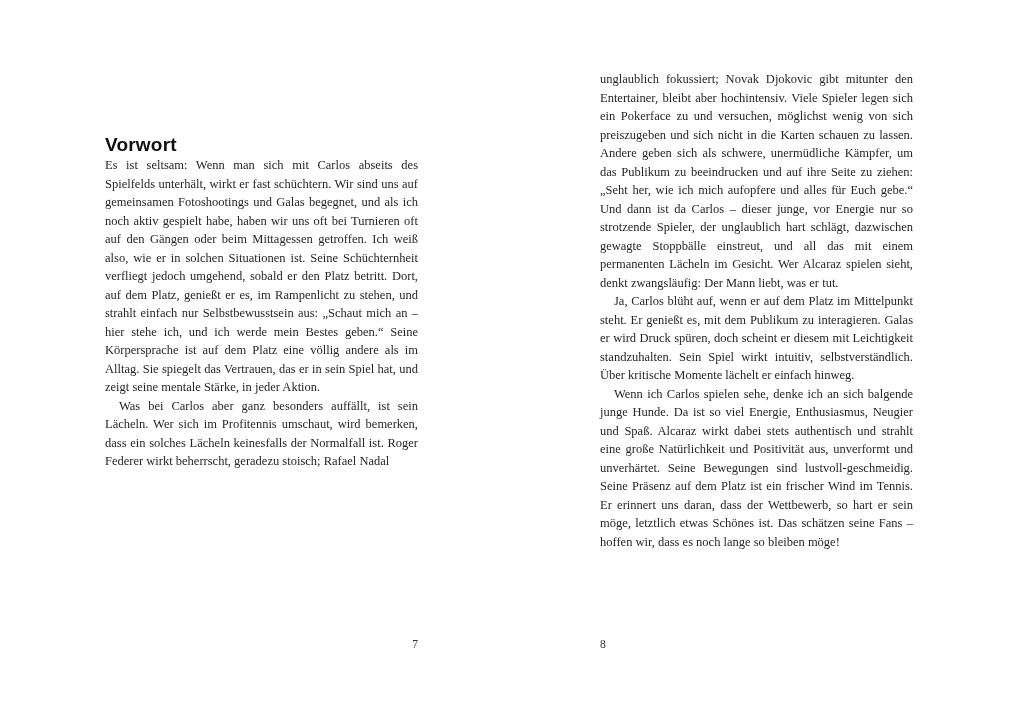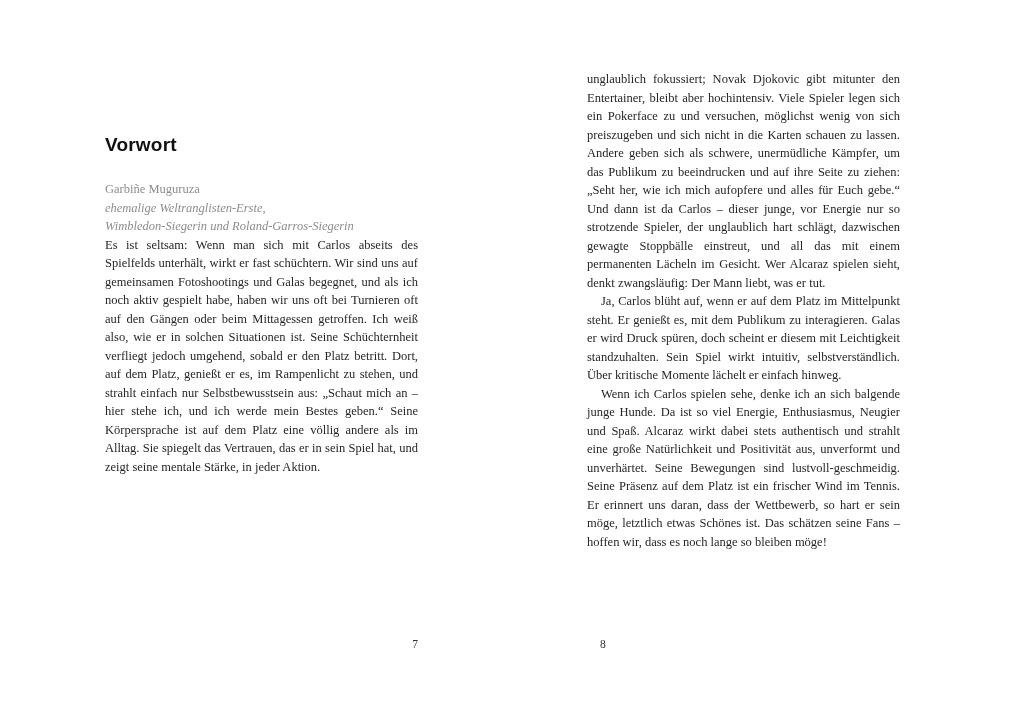--- a/index.html
+++ b/index.html
@@ -13,21 +13,21 @@
     background: #ffffff;
     font-family: "Liberation Serif", serif;
     color: #262626;
     overflow: hidden;
   }
   .column {
     position: absolute;
     width: 313px;
   }
   .col-left  { left: 105px; top: 134px; }
-  .col-right { left: 587px; top: 70px; }
+  .col-right { left: 600px; top: 70px; }
 
   h1.chapter-title {
     margin: 0;
     font-family: "Liberation Sans", sans-serif;
     font-weight: bold;
     font-size: 19px;
     line-height: 22px;
     color: #111111;
     letter-spacing: 0.2px;
   }
@@ -69,28 +69,24 @@
   .folio-right {
     left: 600px;
   }
 </style>
 </head>
 <body>
 
 <section class="column col-left">
   <h1 class="chapter-title">Vorwort</h1>
 
-  <div class="author-block">
-    <div class="author-name">Garbiñe Muguruza</div>
-    <div class="author-sub">ehemalige Weltranglisten-Erste,</div>
-    <div class="author-sub">Wimbledon-Siegerin und Roland-Garros-Siegerin</div>
-  </div>
 
   <div class="body-text">
     <p>Es ist seltsam: Wenn man sich mit Carlos abseits des Spielfelds unterhält, wirkt er fast schüchtern. Wir sind uns auf gemeinsamen Fotoshootings und Galas begegnet, und als ich noch aktiv gespielt habe, haben wir uns oft bei Turnieren oft auf den Gängen oder beim Mittagessen getroffen. Ich weiß also, wie er in solchen Situationen ist. Seine Schüchternheit verfliegt jedoch umgehend, sobald er den Platz betritt. Dort, auf dem Platz, genießt er es, im Rampenlicht zu stehen, und strahlt einfach nur Selbstbewusstsein aus: „Schaut mich an – hier stehe ich, und ich werde mein Bestes geben.“ Seine Körpersprache ist auf dem Platz eine völlig andere als im Alltag. Sie spiegelt das Vertrauen, das er in sein Spiel hat, und zeigt seine mentale Stärke, in jeder Aktion.</p>
+    <p class="indent">Was bei Carlos aber ganz besonders auffällt, ist sein Lächeln. Wer sich im Profitennis umschaut, wird bemerken, dass ein solches Lächeln keinesfalls der Normalfall ist. Roger Federer wirkt beherrscht, geradezu stoisch; Rafael Nadal</p>
   </div>
 </section>
 
 <section class="column col-right">
   <div class="body-text">
     <p>unglaublich fokussiert; Novak Djokovic gibt mitunter den Entertainer, bleibt aber hochintensiv. Viele Spieler legen sich ein Pokerface zu und versuchen, möglichst wenig von sich preiszugeben und sich nicht in die Karten schauen zu lassen. Andere geben sich als schwere, unermüdliche Kämpfer, um das Publikum zu beeindrucken und auf ihre Seite zu ziehen: „Seht her, wie ich mich aufopfere und alles für Euch gebe.“ Und dann ist da Carlos – dieser junge, vor Energie nur so strotzende Spieler, der unglaublich hart schlägt, dazwischen gewagte Stoppbälle einstreut, und all das mit einem permanenten Lächeln im Gesicht. Wer Alcaraz spielen sieht, denkt zwangsläufig: Der Mann liebt, was er tut.</p>
     <p class="indent">Ja, Carlos blüht auf, wenn er auf dem Platz im Mittelpunkt steht. Er genießt es, mit dem Publikum zu interagieren. Galas er wird Druck spüren, doch scheint er diesem mit Leichtigkeit standzuhalten. Sein Spiel wirkt intuitiv, selbstverständlich. Über kritische Momente lächelt er einfach hinweg.</p>
     <p class="indent">Wenn ich Carlos spielen sehe, denke ich an sich balgende junge Hunde. Da ist so viel Energie, Enthusiasmus, Neugier und Spaß. Alcaraz wirkt dabei stets authentisch und strahlt eine große Natürlichkeit und Positivität aus, unverformt und unverhärtet. Seine Bewegungen sind lustvoll-geschmeidig. Seine Präsenz auf dem Platz ist ein frischer Wind im Tennis. Er erinnert uns daran, dass der Wettbewerb, so hart er sein möge, letztlich etwas Schönes ist. Das schätzen seine Fans – hoffen wir, dass es noch lange so bleiben möge!</p>
   </div>
 </section>

